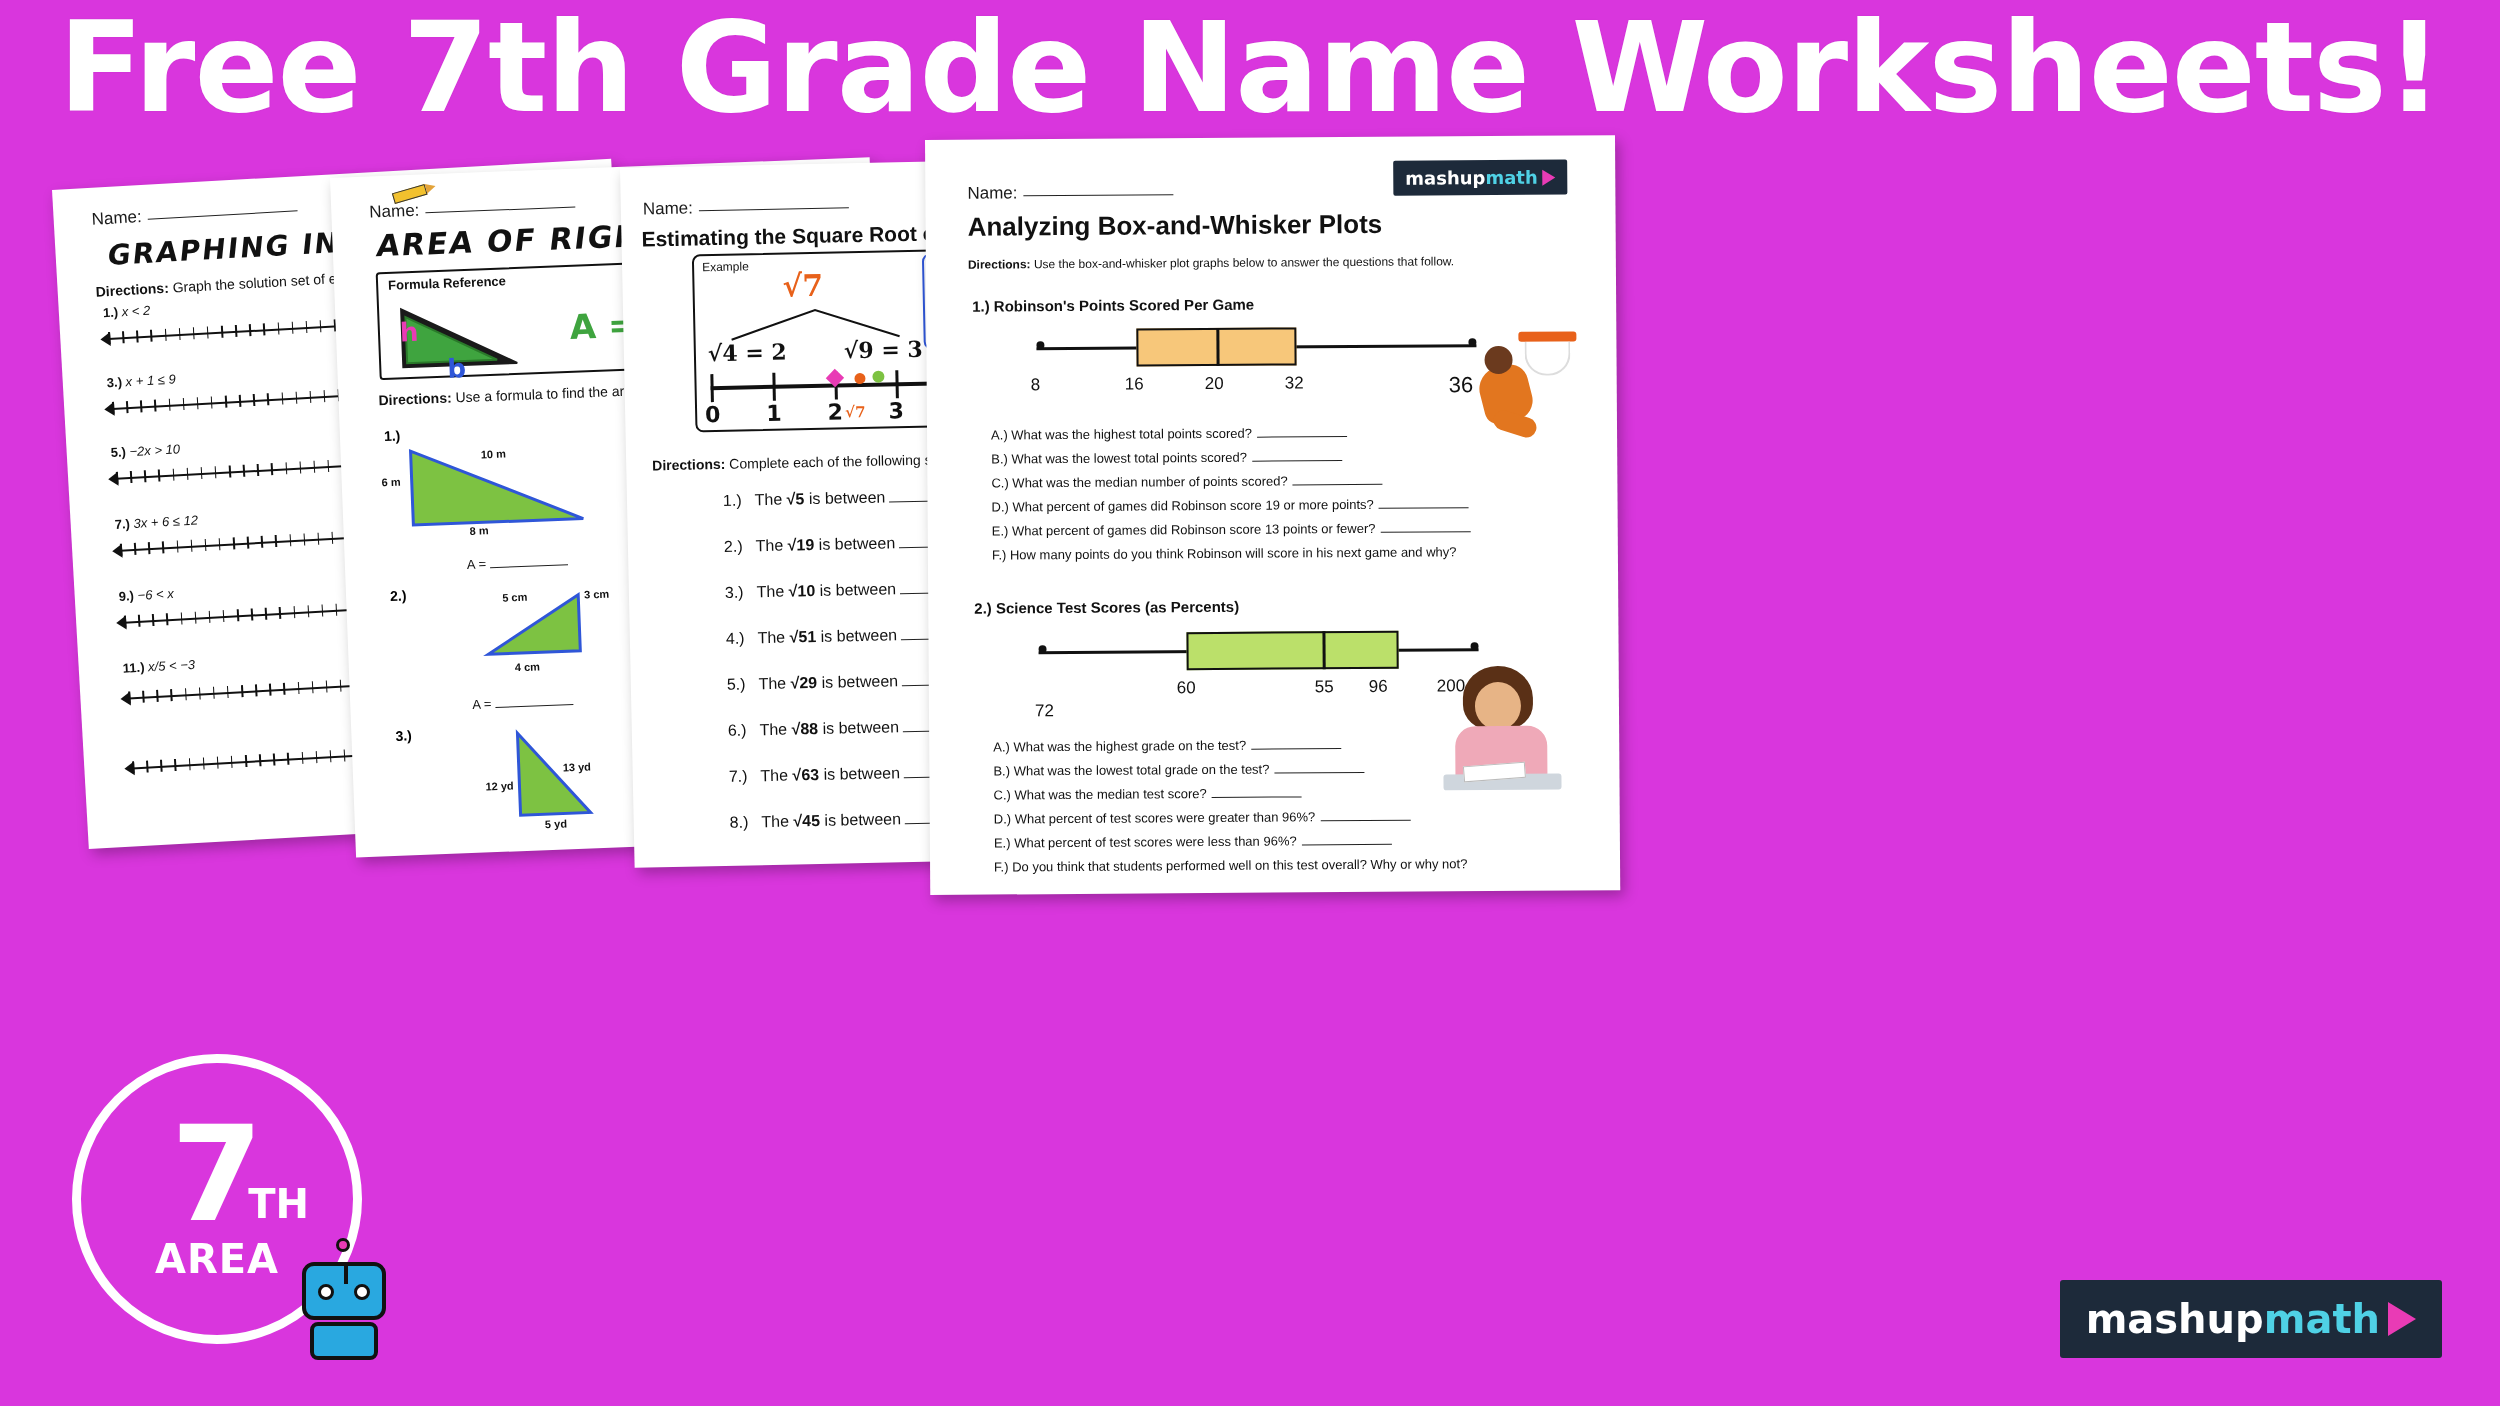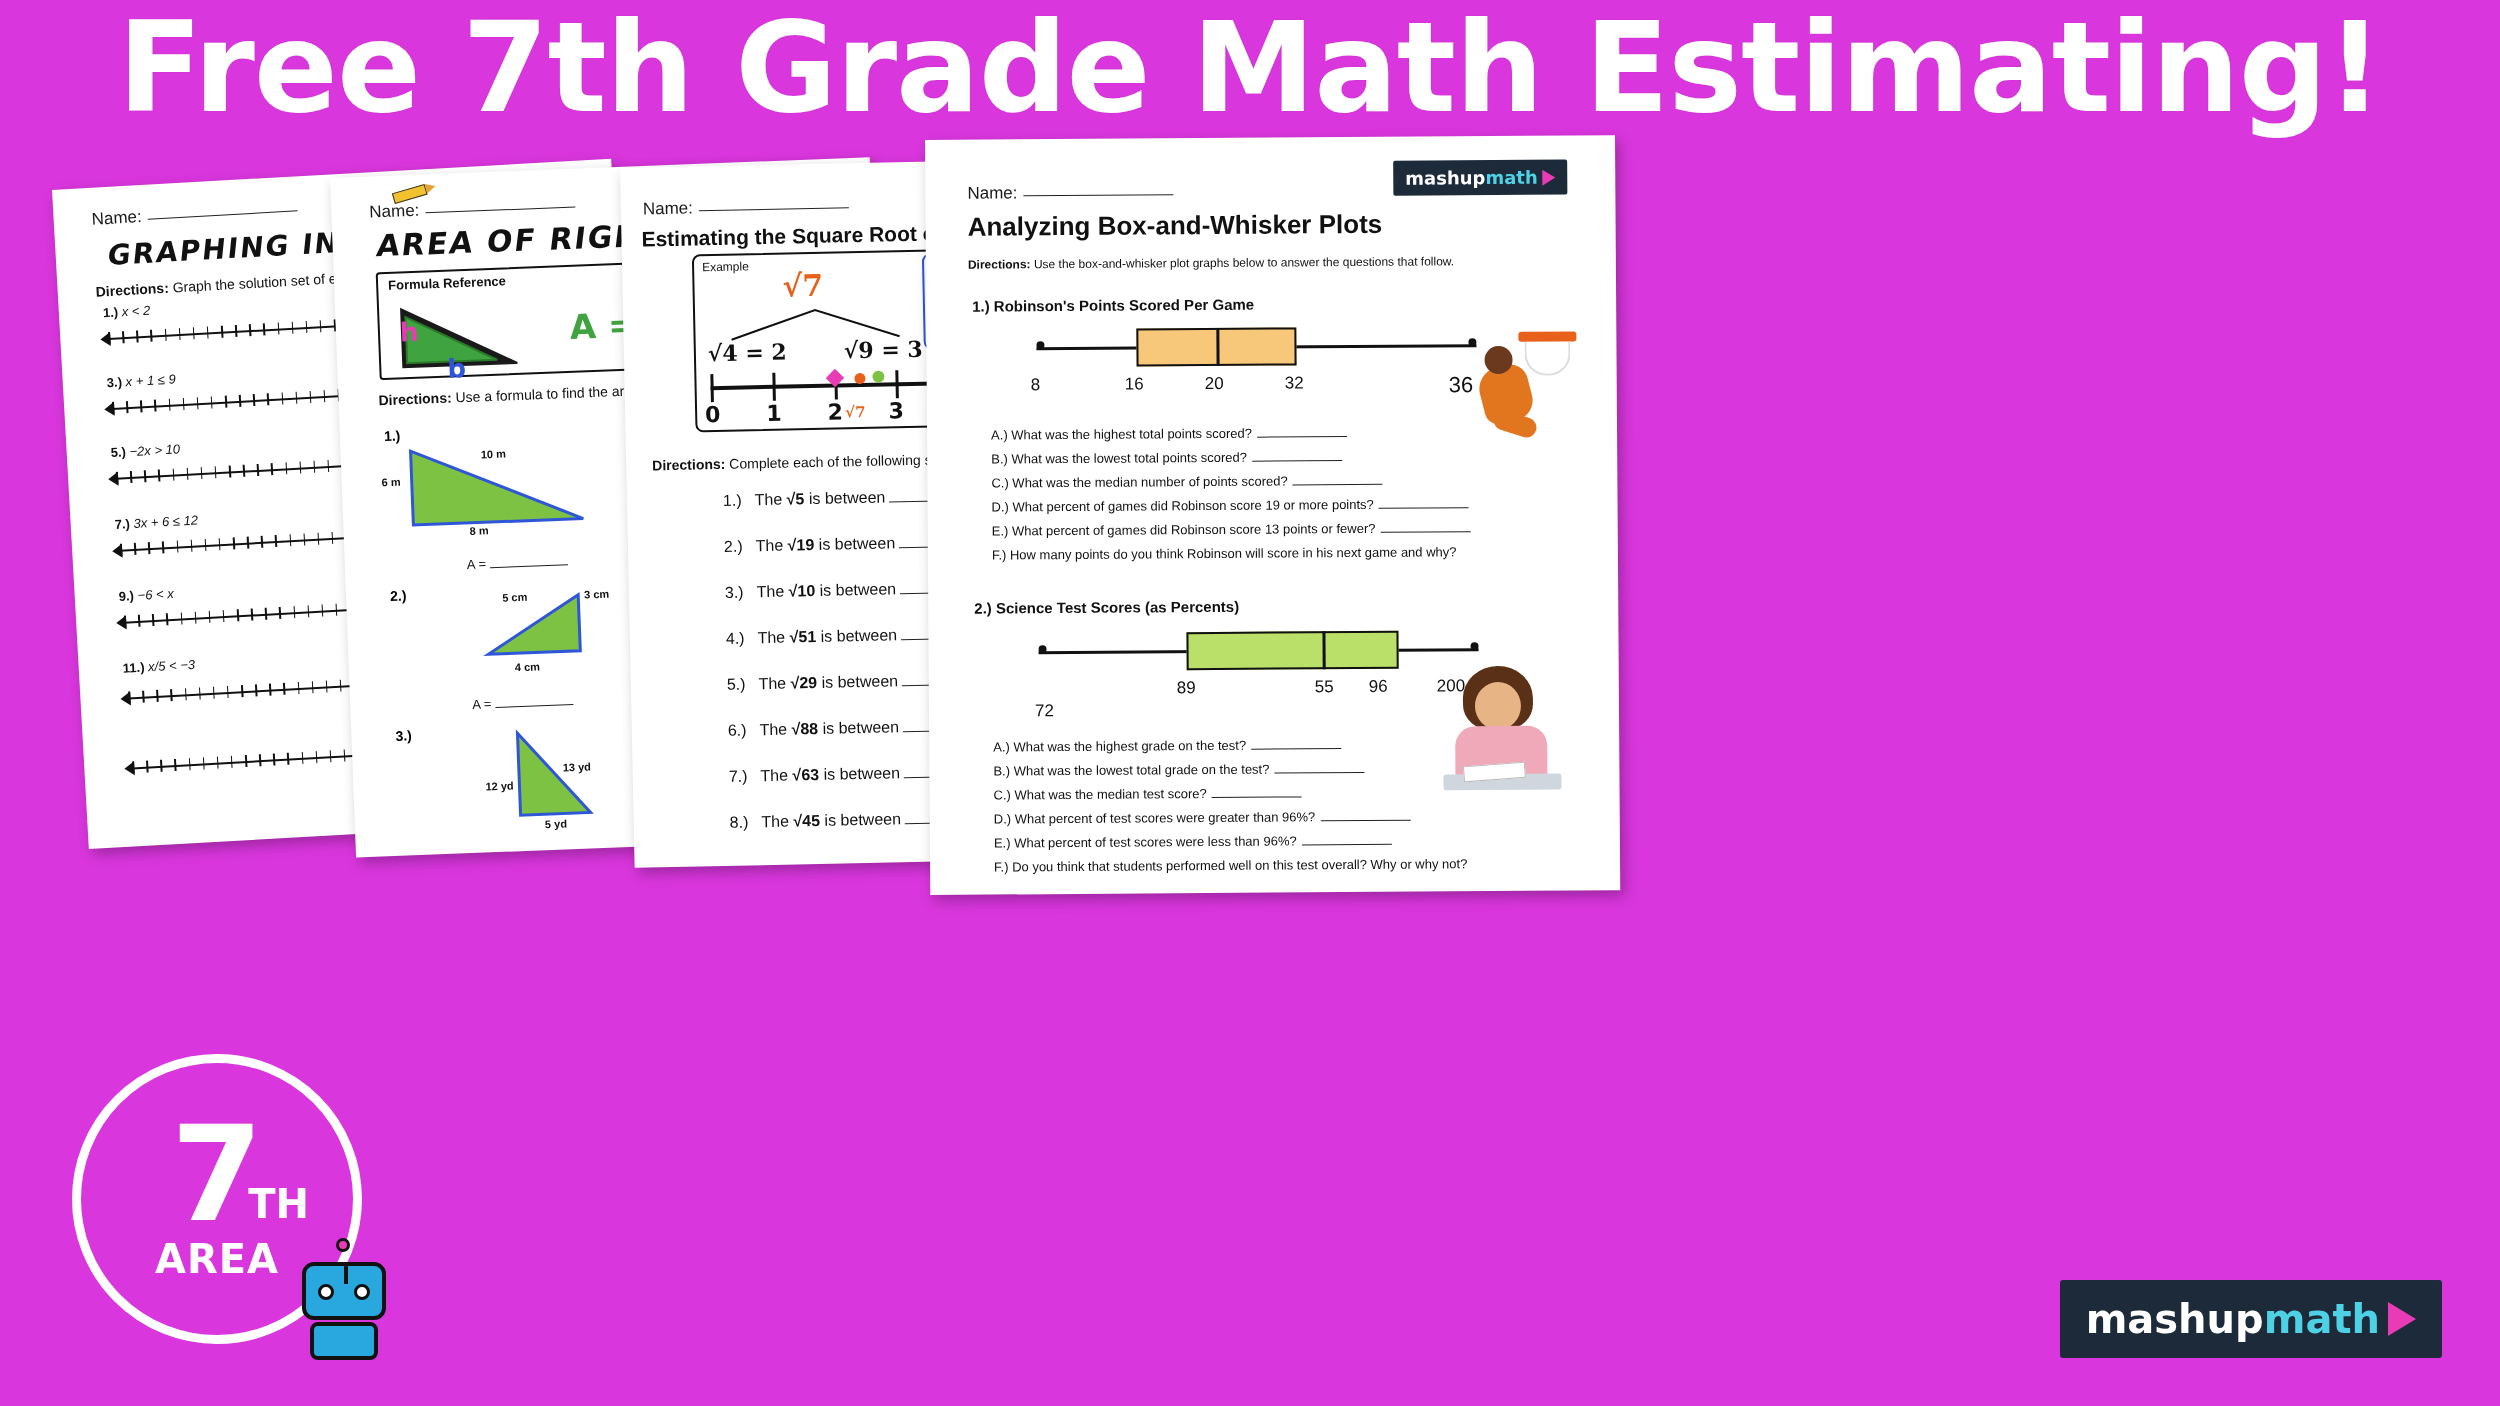--- a/index.html
+++ b/index.html
@@ -272,21 +272,21 @@
 
   .pencil { position: absolute; left: 62px; top: 4px; width: 46px; height: 28px; transform: rotate(-14deg); }
   .pencil .bodyp { position: absolute; left: 0; top: 8px; width: 34px; height: 11px; background: #f2c12e; border: 1.5px solid #333; }
   .pencil .tip { position: absolute; left: 34px; top: 8px; width: 0; height: 0; border-top: 5.5px solid transparent; border-bottom: 5.5px solid transparent; border-left: 10px solid #e3a33a; }
 
   .tri-label { position: absolute; font-size: 11px; font-weight: bold; color: #111; }
 </style>
 </head>
 <body>
 
-<div class="headline">Free 7th Grade Math Estimating!</div>
+<div class="headline">Free 7th Grade Name Worksheets!</div>
 
 <div class="sheet" id="sheet1">
   <div class="name-line" style="left:38px; top:22px;">
     <span>Name:</span><span class="rule"></span>
   </div>
   <div class="w-title">GRAPHING INEQUALITIES ON A NUMBER LINE</div>
 
   <div class="dir" style="left:38px; top:96px;">
     <b>Directions:</b>
     <span>Graph the solution set of each inequality.</span>
@@ -783,21 +783,21 @@
 
   <div class="bw" style="left:110px; top:486px; width:440px; height:60px;">
     <div class="line"></div>
     <div class="cap" style="left:0;"></div>
     <div class="cap" style="right:0;"></div>
     <div class="box" style="left:148px; width:212px; background:#bbe06a;"></div>
     <div class="med" style="left:284px;"></div>
   </div>
   <div class="bw" style="left:96px; top:540px; width:480px; height:28px;">
     <span class="lbl" style="left:10px; top:22px;">72</span>
-    <span class="lbl" style="left:152px;">89</span>
+    <span class="lbl" style="left:152px;">60</span>
     <span class="lbl" style="left:290px;">55</span>
     <span class="lbl" style="left:344px;">96</span>
     <span class="lbl" style="left:412px;">200</span>
   </div>
 
   <div class="student">
     <div class="hair"></div>
       <div class="face"></div>
       <div class="shirt"></div>
     <div class="desk"></div>

